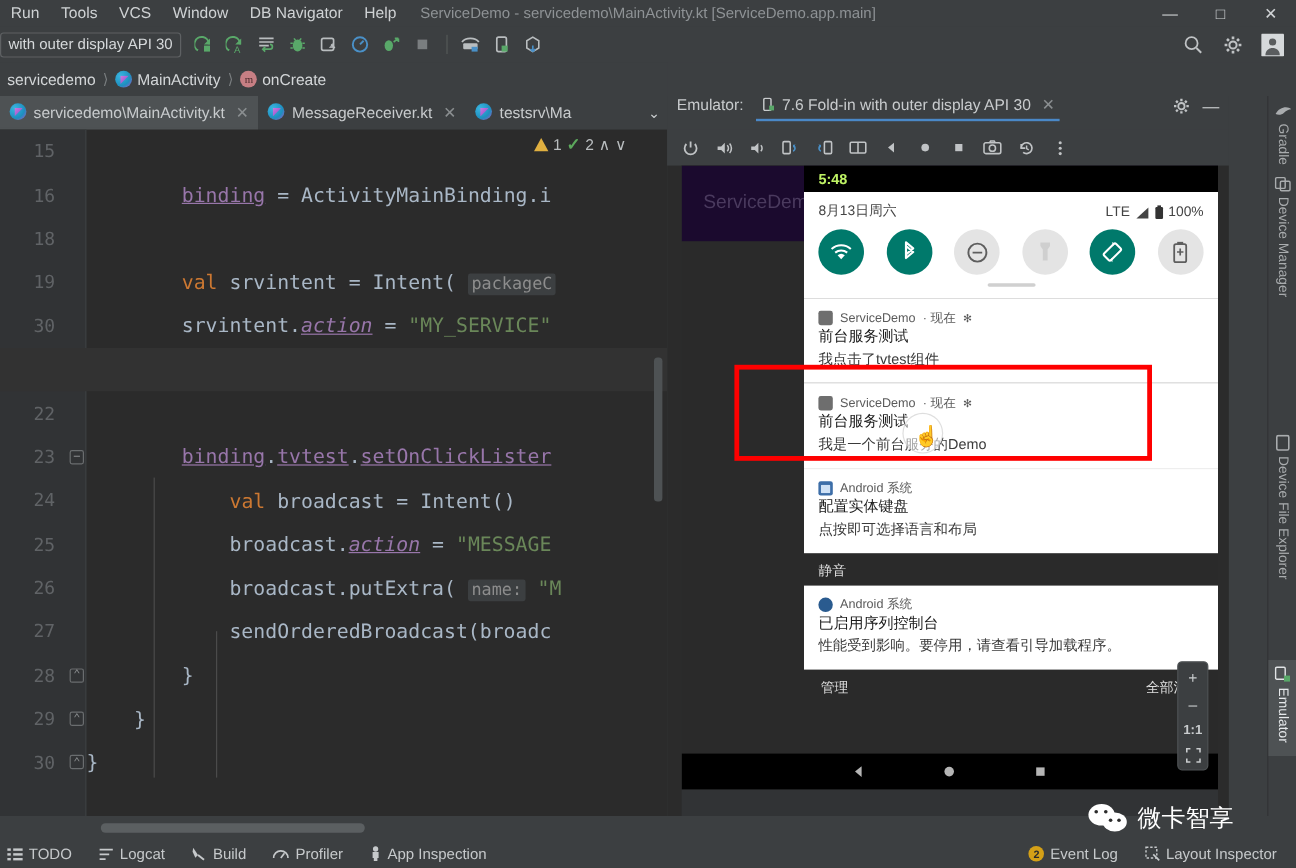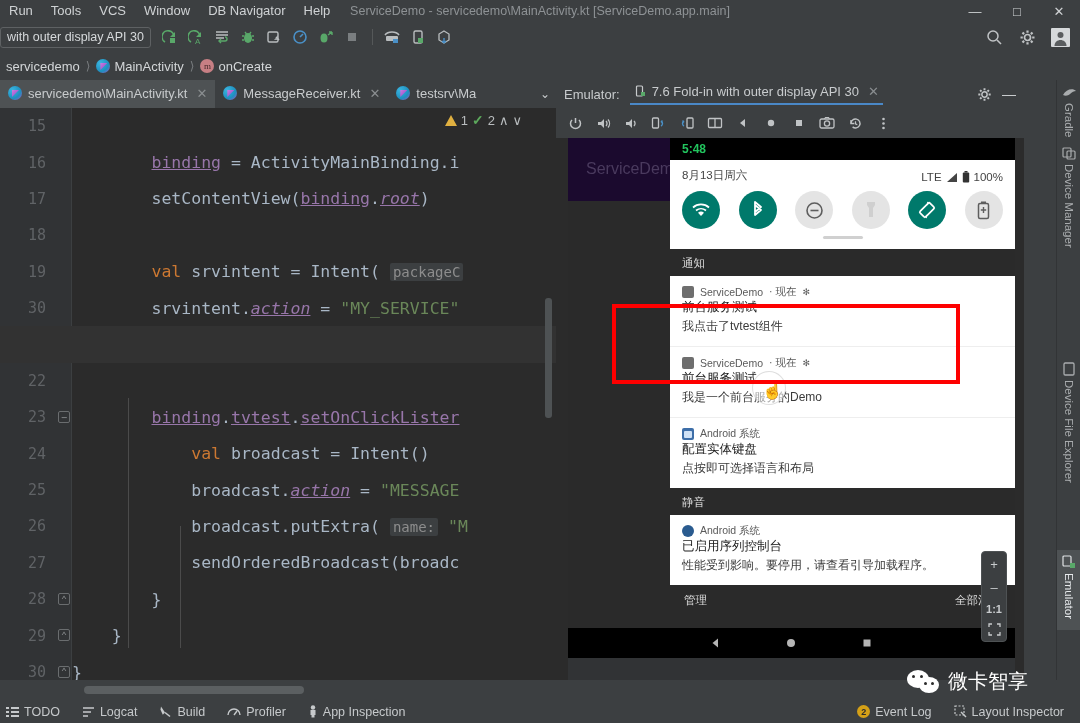--- a/index.html
+++ b/index.html
@@ -102,36 +102,36 @@
   .warn-tri{width:0;height:0;border-left:6px solid transparent;border-right:6px solid transparent;
     border-bottom:11px solid #e0b040;}
   .ok-check{color:#5ca85c;font-size:14px;font-weight:bold;}
   .vscroll{position:absolute;right:4px;top:190px;width:7px;height:120px;background:#4e5254;border-radius:3px;}
   .hscroll{position:absolute;left:84px;bottom:2px;width:220px;height:8px;background:#5b5f61;border-radius:4px;}
   .gutter-line{position:absolute;left:71px;top:0;width:1px;height:100%;background:#3c3f41;}
   .indent-guide{position:absolute;width:1px;background:#4b4b4b;}
 
   
   .empanel{position:absolute;left:556px;top:80px;width:468px;height:600px;background:#3c3f41;}
-  .emheader{height:28px;display:flex;align-items:center;padding-left:8px;gap:10px;font-size:13px;color:#c8cbcd;}
+  .emheader{height:28px;display:flex;align-items:flex-start;padding-left:8px;gap:10px;font-size:13px;color:#c8cbcd;}
   .emtab{display:flex;align-items:center;gap:5px;padding:0 4px 4px 4px;border-bottom:2px solid #4a88c7;
     white-space:nowrap;}
   .emtab .x{color:#8a8e90;margin-left:4px;}
   .emheader-right{margin-left:auto;display:flex;align-items:center;gap:10px;padding-right:8px;}
   .emtoolbar{height:30px;display:flex;align-items:center;gap:2px;padding-left:6px;background:#3c3f41;}
   .emtb{width:26px;height:26px;display:flex;align-items:center;justify-content:center;border-radius:3px;}
   .device-area{position:absolute;left:0;top:58px;width:468px;height:542px;background:#2b2b2b;}
   .device{position:absolute;left:12px;top:0px;width:447px;height:542px;background:#313335;}
 
   
   .phone{position:absolute;left:0;top:0;width:447px;height:520px;background:#2a2a2a;overflow:hidden;}
   .appbg{position:absolute;left:0;top:0;width:447px;height:63px;background:#1b0a2e;}
   .appbg .apptitle{position:absolute;left:18px;top:22px;font-size:16px;color:#4a3a5e;}
   .statusbar{position:absolute;left:102px;top:0;width:345px;height:22px;background:#000;}
-  .statusbar .time{position:absolute;left:12px;top:4px;font-size:12px;color:#22c55e;font-weight:bold;}
+  .statusbar .time{position:absolute;left:12px;top:4px;font-size:12px;color:#bef264;font-weight:bold;}
 
   .shade{position:absolute;left:102px;top:22px;width:345px;height:470px;}
   .qs{background:#fff;padding:8px 12px 10px 12px;}
   .qsrow1{display:flex;align-items:flex-end;justify-content:space-between;font-size:11.5px;color:#444;}
   .qsrow1 .right{display:flex;align-items:center;gap:4px;}
   .tiles{display:flex;justify-content:space-between;margin-top:8px;}
   .tile{width:38px;height:38px;border-radius:50%;display:flex;align-items:center;justify-content:center;}
   .tile.on{background:#00796b;}
   .tile.off{background:#e4e4e4;}
   .handle{width:40px;height:3px;background:#d0d0d0;border-radius:2px;margin:7px auto 0 auto;}
@@ -344,24 +344,20 @@
     <div class="indent-guide" style="left:128px;top:290px;height:250px;"></div>
     <div class="indent-guide" style="left:180px;top:418px;height:122px;"></div>
     <div class="codearea" id="codearea">
         <div class="cline">
           <div class="lnum">15</div>
           <div class="ctext"></div>
         </div>
         <div class="cline">
           <div class="lnum">16</div>
           <div class="ctext">        <span class="prop">binding</span> = ActivityMainBinding.i</div>
-        </div>
-        <div class="cline">
-          <div class="lnum">17</div>
-          <div class="ctext">        setContentView(<span class="prop">binding</span>.<span class="fld">root</span>)</div>
         </div>
         <div class="cline">
           <div class="lnum">18</div>
           <div class="ctext"></div>
         </div>
         <div class="cline">
           <div class="lnum">19</div>
           <div class="ctext">        <span class="kw">val</span> srvintent = Intent( <span class="hint">packageC</span></div>
         </div>
         <div class="cline">
@@ -592,21 +588,20 @@
                   <svg width="13" height="19" viewBox="0 0 13 19">
                       <rect x="4" y="0.5" width="5" height="2" fill="#5e5e5e"></rect>
                       <rect x="1.5" y="2.5" width="10" height="15" rx="1.5" fill="none" stroke="#5e5e5e" stroke-width="1.5"></rect>
                       <path d="M6.5 6v6M3.8 9h5.4" stroke="#5e5e5e" stroke-width="1.4"></path>
                     </svg>
                 </div>
               </div>
               <div class="handle"></div>
             </div>
 
-            <div class="shade-section">通知</div>
 
             <div>
               <div class="notif">
                 <div class="nhead">
                   <span class="napp-sq"></span>
                   <span>ServiceDemo</span>
                   <span>· 现在</span>
                   <span style="font-size:9px;">✻</span>
                 </div>
                 <div class="ntitle">前台服务测试</div>

